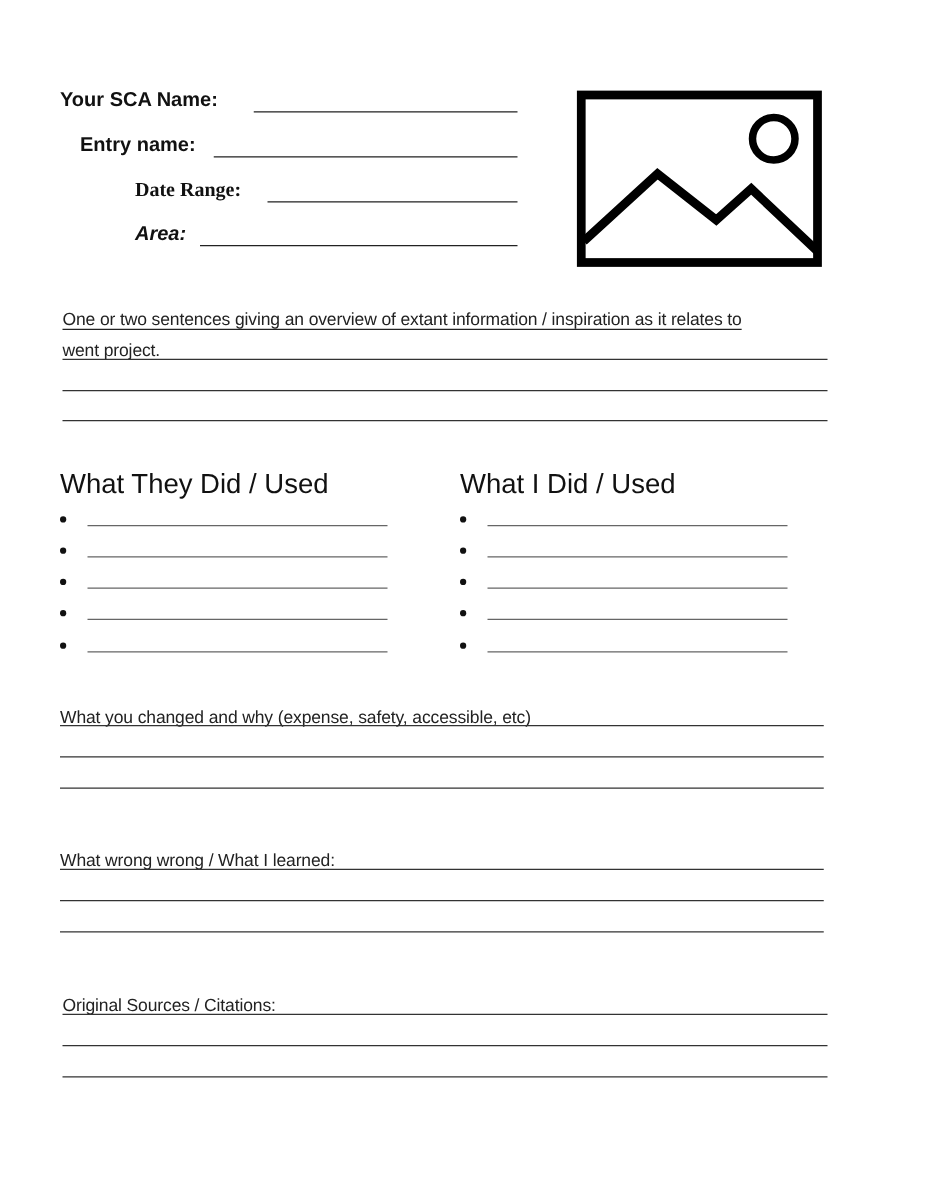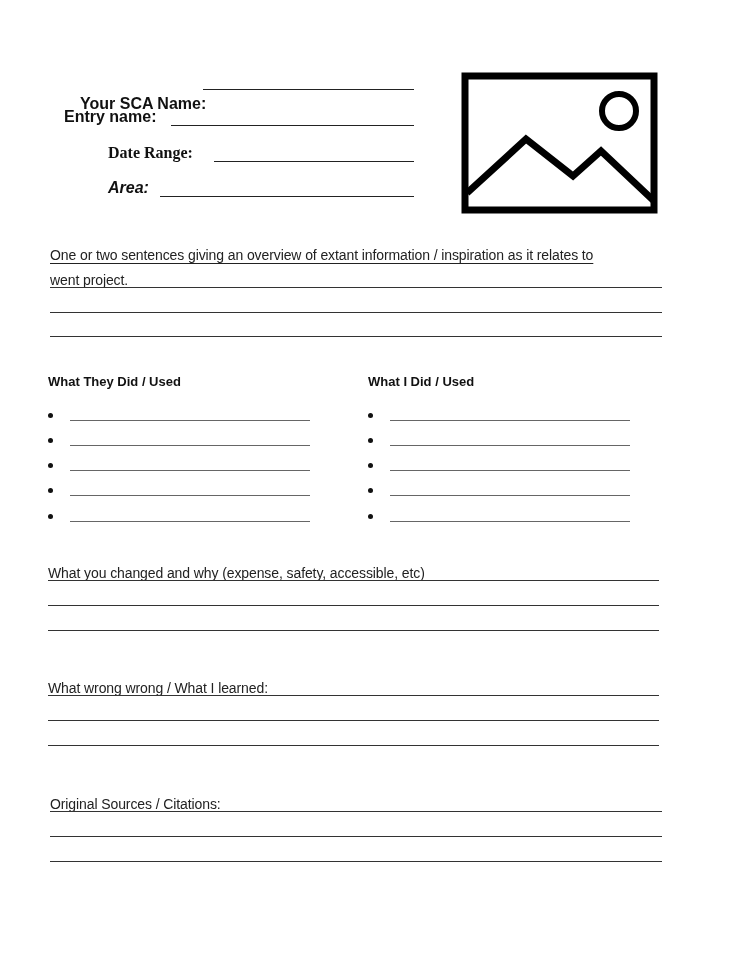--- a/index.html
+++ b/index.html
@@ -3,29 +3,29 @@
   <meta charset="utf-8">
   <style>
     html, body { margin: 0; padding: 0; background: #ffffff; }
     body { width: 742px; height: 960px; position: relative; overflow: hidden;
            font-family: "Liberation Sans", sans-serif; color: #111; }
     .abs { position: absolute; }
     .hdr-label { font-weight: bold; font-size: 16px; color: #111; white-space: nowrap; }
     .hdr-line { height: 0; border-bottom: 1.5px solid #222; }
     .section-text { font-size: 14px; color: #222; white-space: nowrap; letter-spacing: -0.1px; text-align: center; }
     .uline { height: 0; border-bottom: 1.5px solid #333; }
-    .col-title { font-weight: bold; font-size: 13px; color: #111; white-space: nowrap; }
+    .col-title { font-weight: normal; font-size: 22px; color: #111; white-space: nowrap; }
     .bullet { width: 5px; height: 5px; border-radius: 50%; background: #111; }
     .bline { height: 0; border-bottom: 1.3px solid #666; }
   </style>
 </head>
 <body>
 
 <div>
-  <span class="abs hdr-label" style="left:80px; top:72px;margin-top:23px;">Your SCA Name:</span>
+  <span class="abs hdr-label" style="left:48px; top:72px;">Your SCA Name:</span>
   <div class="abs hdr-line" style="left:203px; top:89px; width:211px;"></div>
 
   <span class="abs hdr-label" style="left:64px; top:108px;">Entry name:</span>
   <div class="abs hdr-line" style="left:171px; top:125px; width:243px;"></div>
 
   <span class="abs hdr-label" style="left:108px; top:144px;font-family:Liberation Serif, serif;">Date Range:</span>
   <div class="abs hdr-line" style="left:214px; top:161px; width:200px;"></div>
 
   <span class="abs hdr-label" style="left:108px; top:179px;font-style:italic;">Area:</span>
   <div class="abs hdr-line" style="left:160px; top:196px; width:254px;"></div>

